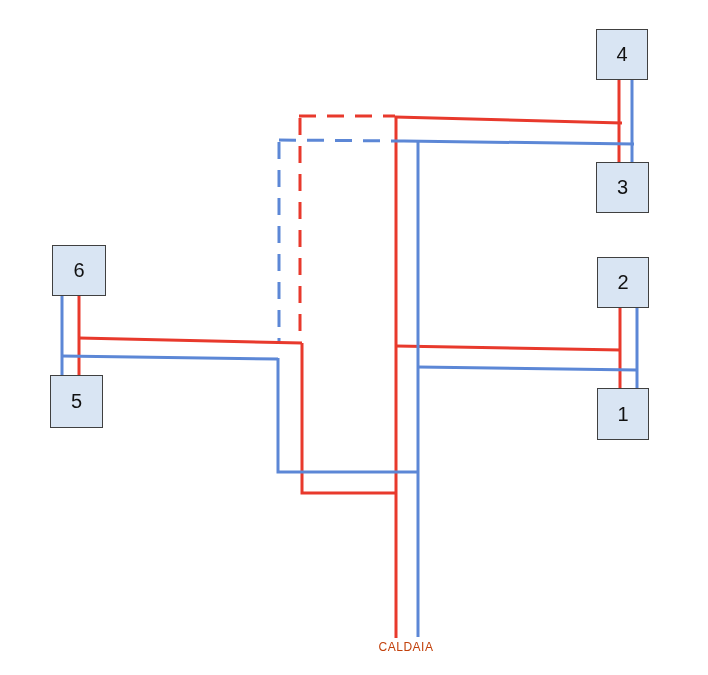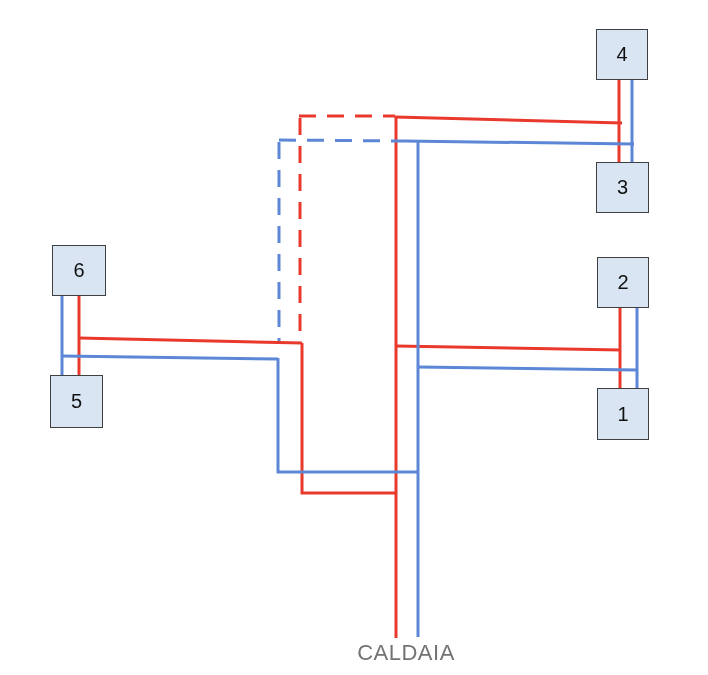--- a/index.html
+++ b/index.html
@@ -32,23 +32,23 @@
     font-size: 20px;
     color: #111111;
     z-index: 2;
   }
   .caldaia-label {
     position: absolute;
     left: 341px;
     top: 640px;
     width: 130px;
     text-align: center;
-    font-size: 22px;
+    font-size: 12px;
     letter-spacing: 0.5px;
-    color: #737373;
+    color: #c2410c;
     z-index: 2;
   }
 </style>
 </head>
 <body>
 
 <div class="canvas">
   <svg class="pipes-svg" viewBox="0 0 708 675" xmlns="http://www.w3.org/2000/svg">
       <polyline points="396,638 396,116" fill="none" stroke="#e8392c" stroke-width="3"></polyline>
       <polyline points="395,117 622,123" fill="none" stroke="#e8392c" stroke-width="3"></polyline>

